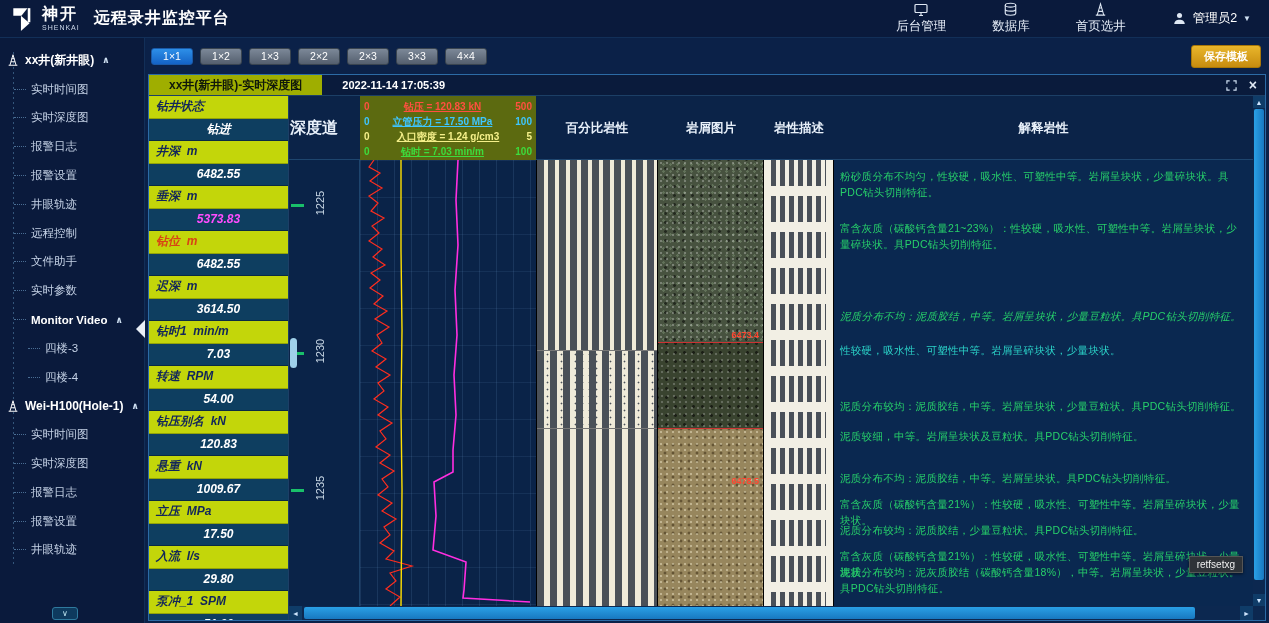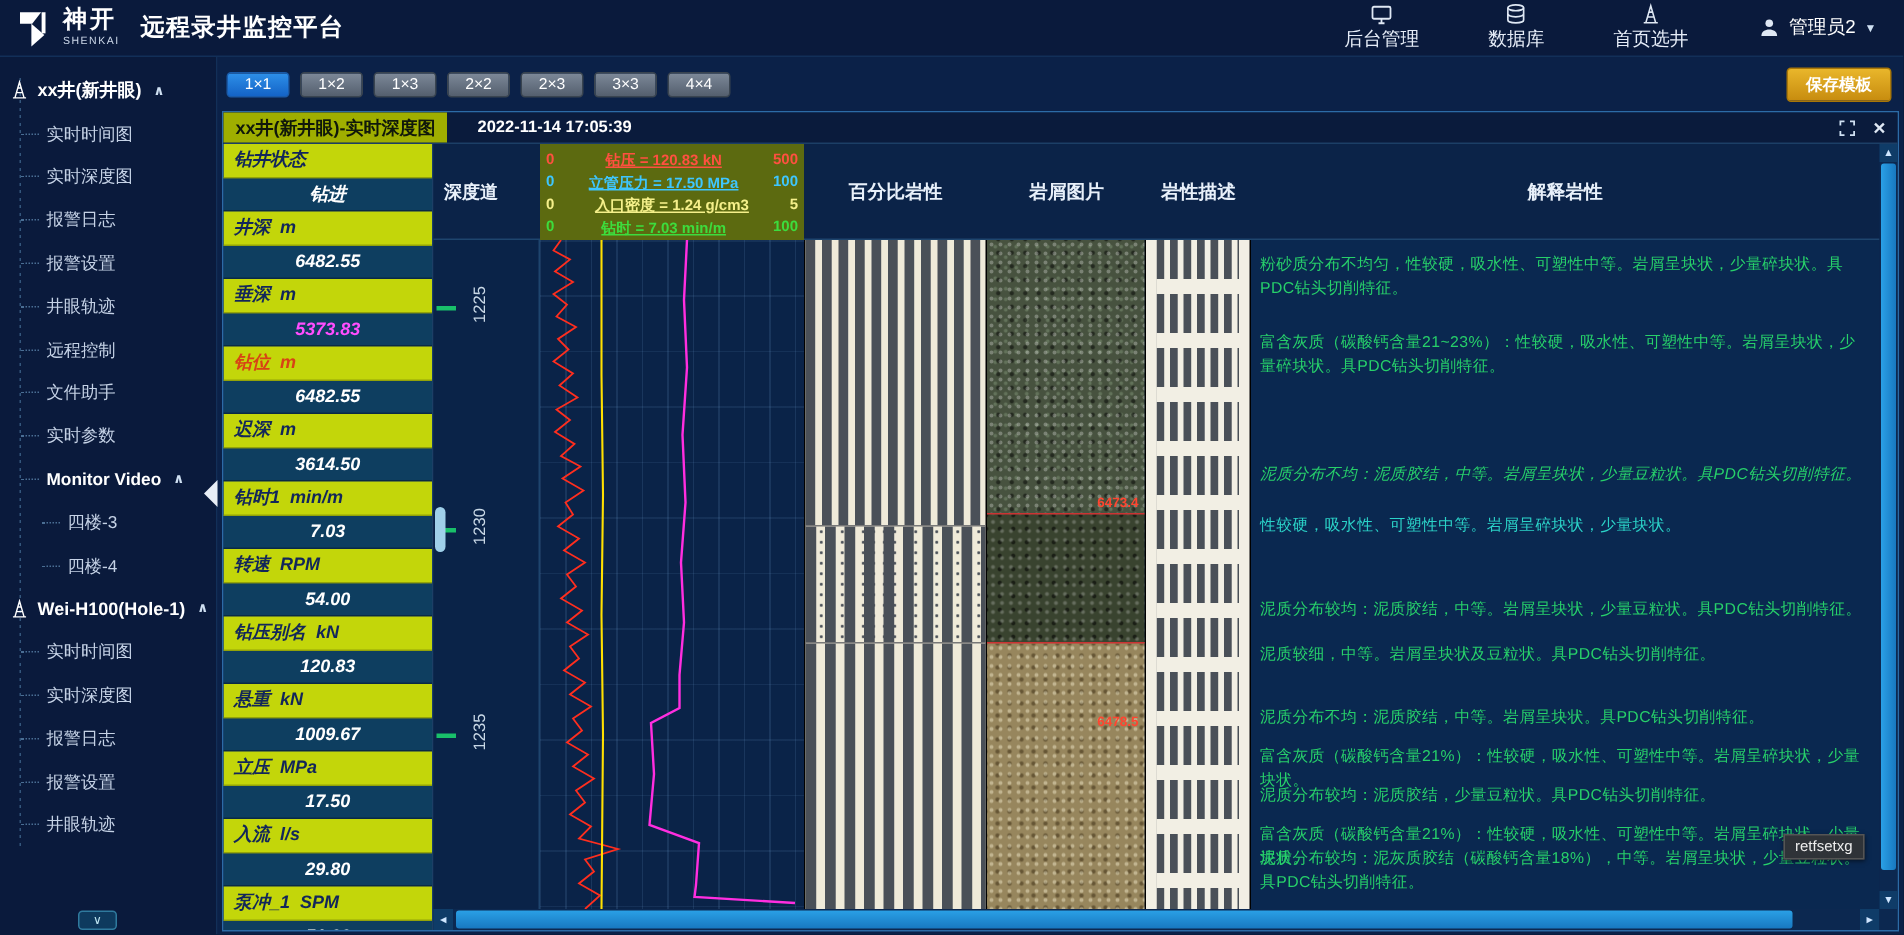--- a/index.html
+++ b/index.html
@@ -54,39 +54,39 @@
   .layout-btn.active{background:linear-gradient(#2d8fe8,#1463c6);border-color:#1a5aa8}
   .save-btn{position:absolute;right:8px;top:7px;background:linear-gradient(#e9b62b,#c78c0f);
     color:#fff;font-weight:bold;font-size:11px;padding:3px 12px;border:1px solid #a87708;
     border-radius:3px;cursor:pointer;font-family:inherit}
 
   
   .panel{position:absolute;left:3px;top:36px;right:3px;bottom:2px;border:1px solid #2c6ba6;background:#0b2348}
   .panel-titlebar{position:absolute;top:0;left:0;right:0;height:21px;background:#0a1b3c;
     border-bottom:1px solid #1c3f66;display:flex;align-items:center}
   .panel-title-chip{background:#9fae00;color:#10180a;font-weight:bold;font-size:12px;
-    padding:2px 8px;height:100%;display:flex;align-items:center}
+    padding:2px 20px;height:100%;display:flex;align-items:center}
   .panel-time{color:#fff;font-size:11px;font-weight:bold;margin-left:20px}
   .panel-icons{margin-left:auto;display:flex;align-items:center;gap:12px;margin-right:8px}
   .icon-expand{cursor:pointer;display:flex}
   .icon-close{color:#dfe8f4;font-size:14px;font-weight:bold;cursor:pointer;line-height:1}
 
   
   .param-col{position:absolute;left:0;top:21px;bottom:0;width:140px;overflow:hidden;border-right:1px solid #1c3f66}
   .param{height:45px;display:flex;flex-direction:column}
   .p-label{flex:1;background:#c3d60a;color:#12265a;font-weight:bold;font-style:italic;font-size:12px;
     display:flex;align-items:center;padding-left:7px;border-bottom:1px solid #93a308;white-space:pre}
   .p-value{flex:1;background:#0e3e60;color:#fff;font-weight:bold;font-style:italic;font-size:12px;
     display:flex;align-items:center;justify-content:center;border-bottom:1px solid #0a2a44}
 
   
   .chart{position:absolute;left:140px;top:21px;right:0;bottom:0}
   .chart-head{position:absolute;top:0;left:0;right:12px;height:64px;background:#0b2348;border-bottom:1px solid #1e456e}
   .depth-track-label{position:absolute;left:0;top:0;width:50px;height:64px;display:flex;align-items:center;
-    justify-content:center;color:#e8f0fa;font-size:12px;font-weight:bold}
+    justify-content:center;color:#e8f0fa;font-size:16px;font-weight:bold}
   .legend{position:absolute;left:71px;top:0;width:176px;height:64px;background:#5c6a10;padding-top:3px}
   .legend-row{height:15px;display:flex;align-items:center;justify-content:space-between;
     padding:0 4px;font-size:10px;font-weight:bold;white-space:nowrap}
   .legend-row .llabel{text-decoration:underline}
   .col-heads{position:absolute;left:247px;right:0;top:0;height:64px;display:flex}
   .col-heads div{display:flex;align-items:center;justify-content:center;color:#e8f0fa;
     font-size:12.5px;font-weight:bold}
   .col-heads div:nth-of-type(1){width:122px}
   .col-heads div:nth-of-type(2){width:106px}
   .col-heads div:nth-of-type(3){width:70px}

